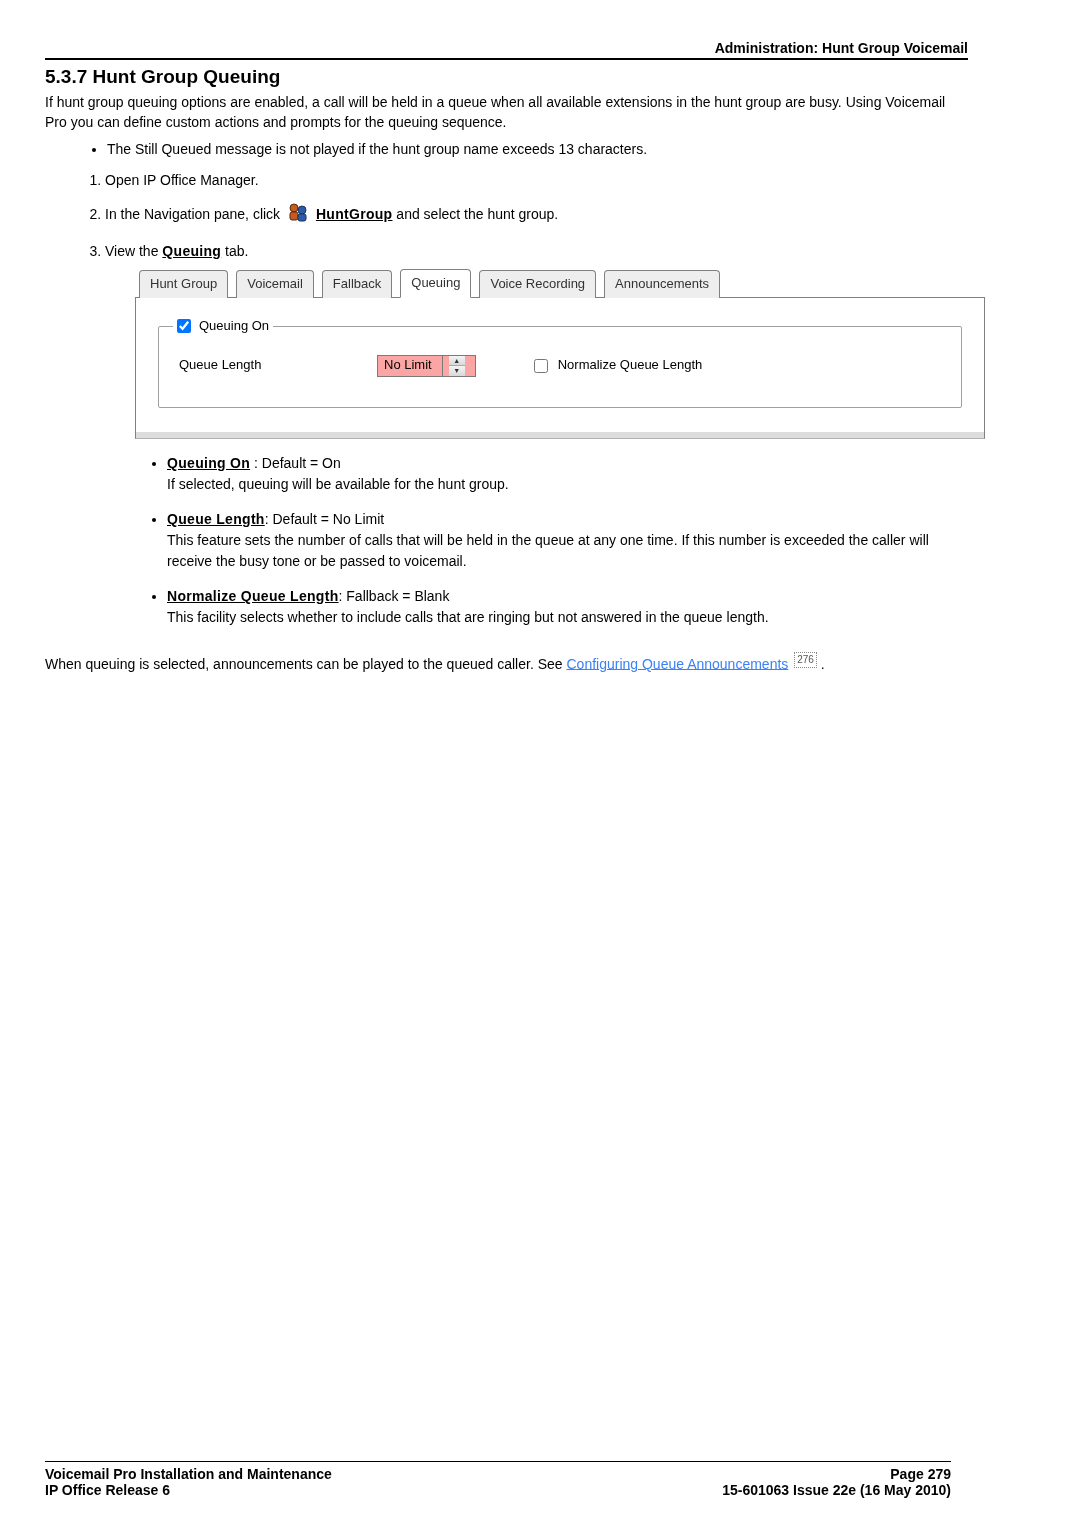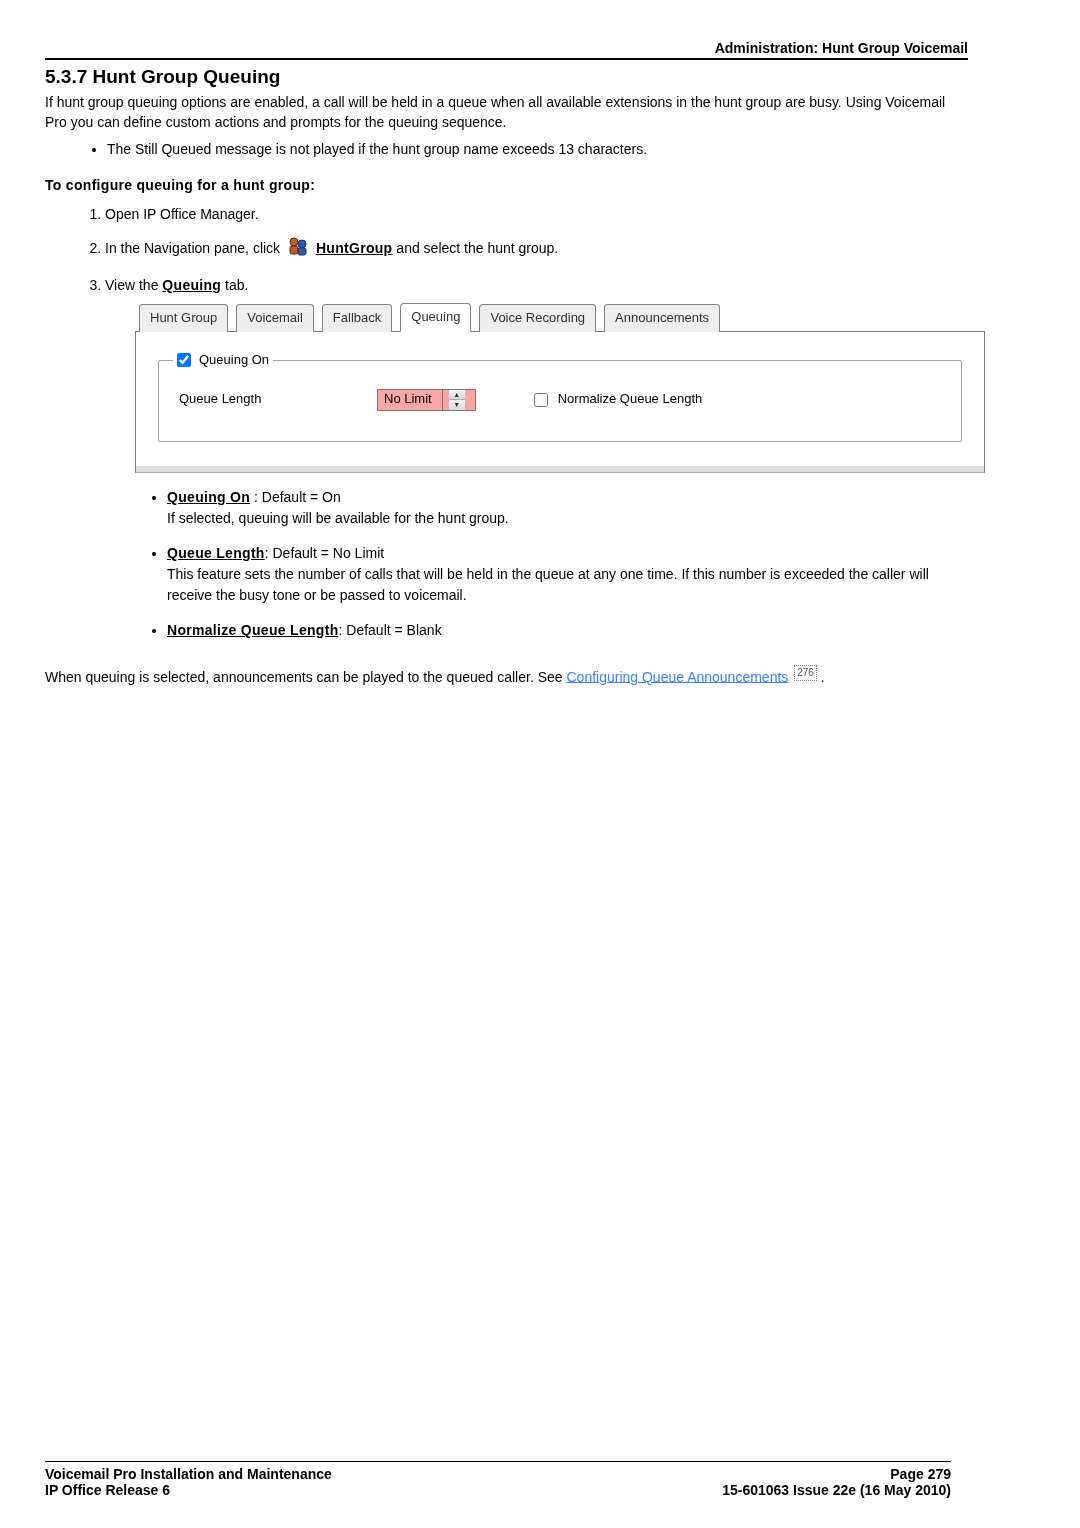--- a/index.html
+++ b/index.html
@@ -214,21 +214,20 @@
   </div>
 
   <div class="section-title">5.3.7 Hunt Group Queuing</div>
 
   <div class="body-text">If hunt group queuing options are enabled, a call will be held in a queue when all available extensions in the hunt group are busy. Using Voicemail Pro you can define custom actions and prompts for the queuing sequence.</div>
 
   <ul class="bullets">
     <li>The Still Queued message is not played if the hunt group name exceeds 13 characters.</li>
   </ul>
 
-  <div class="subheading">To configure queuing for a hunt group:</div>
 
   <ol class="steps">
     <li>Open IP Office Manager.</li>
     <li>
       <span>In the Navigation pane, click </span>
       <span class="svg-icon">
         <svg width="22" height="22" viewBox="0 0 22 22">
           <circle cx="7" cy="7" r="4" fill="#c75b1f" stroke="#5a2a0d" stroke-width="1"></circle>
           <circle cx="15" cy="9" r="4" fill="#2e5aa8" stroke="#17345f" stroke-width="1"></circle>
           <rect x="3" y="11" width="8" height="8" rx="2" fill="#c75b1f" stroke="#5a2a0d" stroke-width="1"></rect>
@@ -279,21 +278,22 @@
       <ul class="sub-bullets">
         <li>
           <span class="term">Queuing On</span><span> : Default = On</span><br>
           <span>If selected, queuing will be available for the hunt group.</span>
         </li>
         <li>
           <span class="term">Queue Length</span><span>: Default = No Limit</span><br>
           <span>This feature sets the number of calls that will be held in the queue at any one time. If this number is exceeded the caller will receive the busy tone or be passed to voicemail.</span>
         </li>
         <li>
-          <span class="term">Normalize Queue Length</span><span>: Default = Blank</span><br>
+          <span class="term">Normalize Queue Length</span><span>: Fallback = Blank</span><br>
+          <span>This facility selects whether to include calls that are ringing but not answered in the queue length.</span>
         </li>
       </ul>
     </li>
   </ol>
 
   <div class="body-text" style="margin-top:24px;">
     <span>When queuing is selected, announcements can be played to the queued caller. See </span>
     <a class="link">Configuring Queue Announcements</a>
     <span class="ref-badge">276</span>
     .

